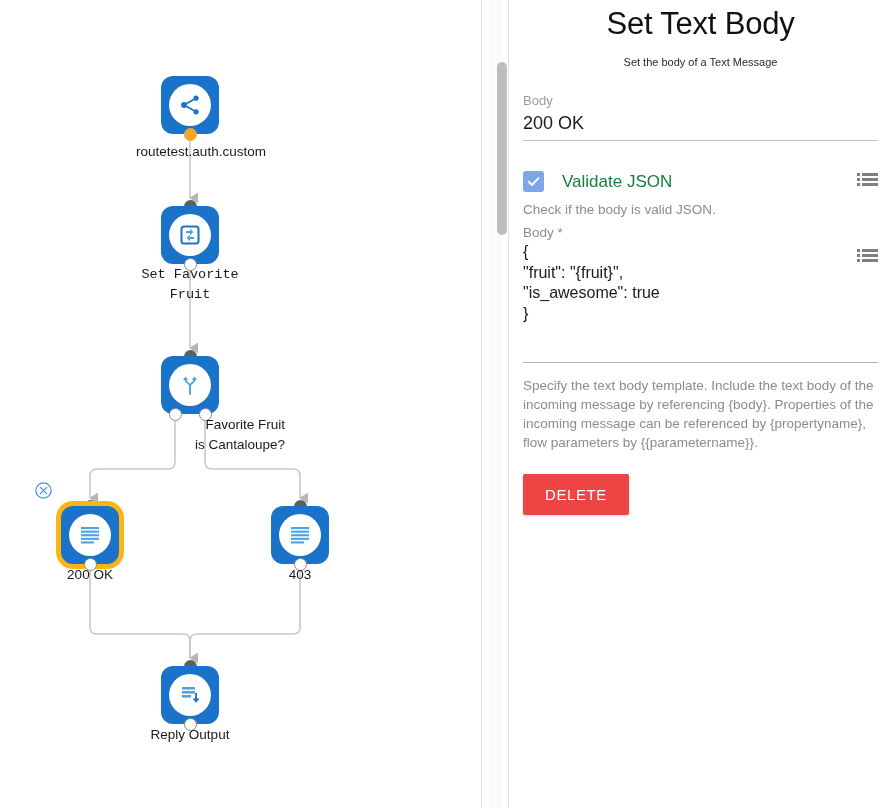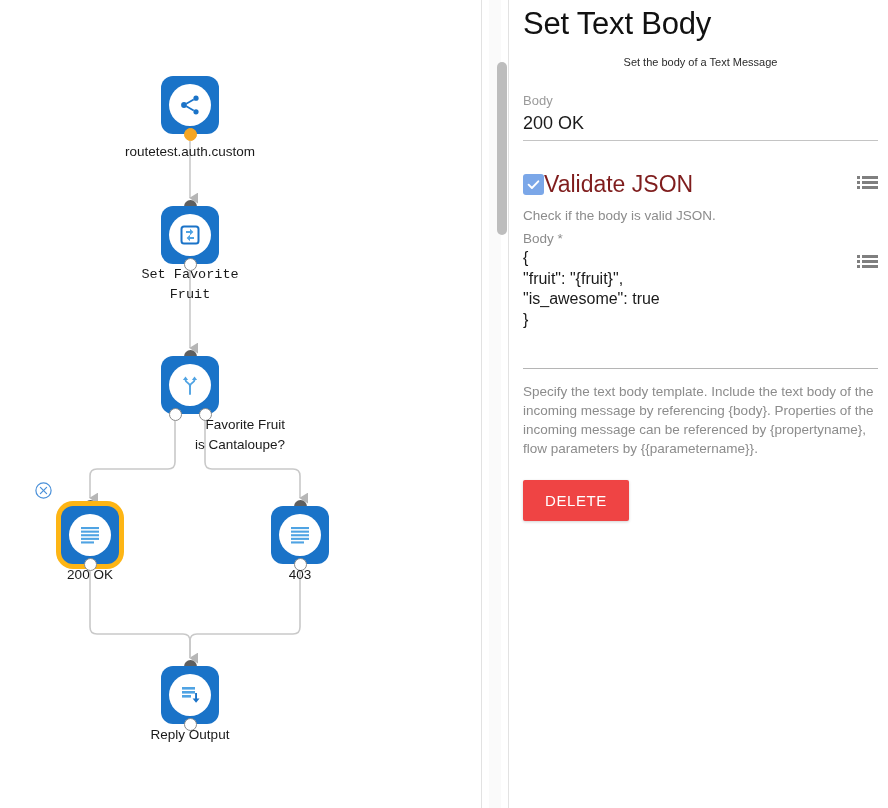--- a/index.html
+++ b/index.html
@@ -124,21 +124,21 @@
     position: relative;
     flex: 1 1 auto;
     height: 808px;
     background: #ffffff;
     padding: 0 10px 0 14px;
     box-sizing: border-box;
     overflow: hidden;
   }
   .panel-title {
     margin: 6px 0 0 0;
-    text-align: left;
+    text-align: center;
     font-size: 31px;
     font-weight: 400;
     color: #111111;
     letter-spacing: -0.2px;
   }
   .panel-subtitle {
     margin-top: 14px;
     text-align: center;
     font-size: 11px;
     color: #2b2b2b;
@@ -173,22 +173,23 @@
     width: 21px;
     height: 21px;
     border-radius: 3px;
     background: #7ba7e8;
     display: flex;
     align-items: center;
     justify-content: center;
     flex: 0 0 auto;
   }
   .checkbox-text {
-    font-size: 23px;
-    color: #7f1d1d;
+    margin-left: 18px;
+    font-size: 17px;
+    color: #15803d;
   }
   .list-icon {
     margin-left: auto;
     flex: 0 0 auto;
   }
   .hint {
     margin-top: 9px;
     font-size: 13.5px;
     color: #8c8c8c;
     line-height: 18px;
@@ -279,21 +280,21 @@
             <circle cx="6" cy="12" r="2.9"></circle>
           </g>
           <g stroke="#1a73c8" stroke-width="1.7" fill="none">
             <line x1="8.3" y1="10.7" x2="15.7" y2="6.4"></line>
             <line x1="8.3" y1="13.3" x2="15.7" y2="17.6"></line>
           </g>
         </svg>
       </div>
     </div>
     <div class="port port-out amber" style="left:183.5px; top:128px;"></div>
-    <div class="node-label" style="left:95px; top:142px;">routetest.auth.custom</div>
+    <div class="node-label" style="left:106px; top:142px;">routetest.auth.custom</div>
 
     <div class="port port-in" style="left:183.5px; top:200px;"></div>
     <div class="node" style="left:161px; top:206px;">
       <div class="node-disc">
         <svg width="24" height="24" viewBox="0 0 24 24">
           <rect x="3.5" y="3.5" width="17" height="17" rx="2.5" fill="none" stroke="#1a73c8" stroke-width="2"></rect>
           <path d="M8 8 h4 v-2.2 l3.4 3.2 -3.4 3.2 V10 H8 Z" fill="#4fa3e3"></path>
           <path d="M16 16 h-4 v2.2 l-3.4 -3.2 3.4 -3.2 V14 h4 Z" fill="#4fa3e3"></path>
         </svg>
       </div>

